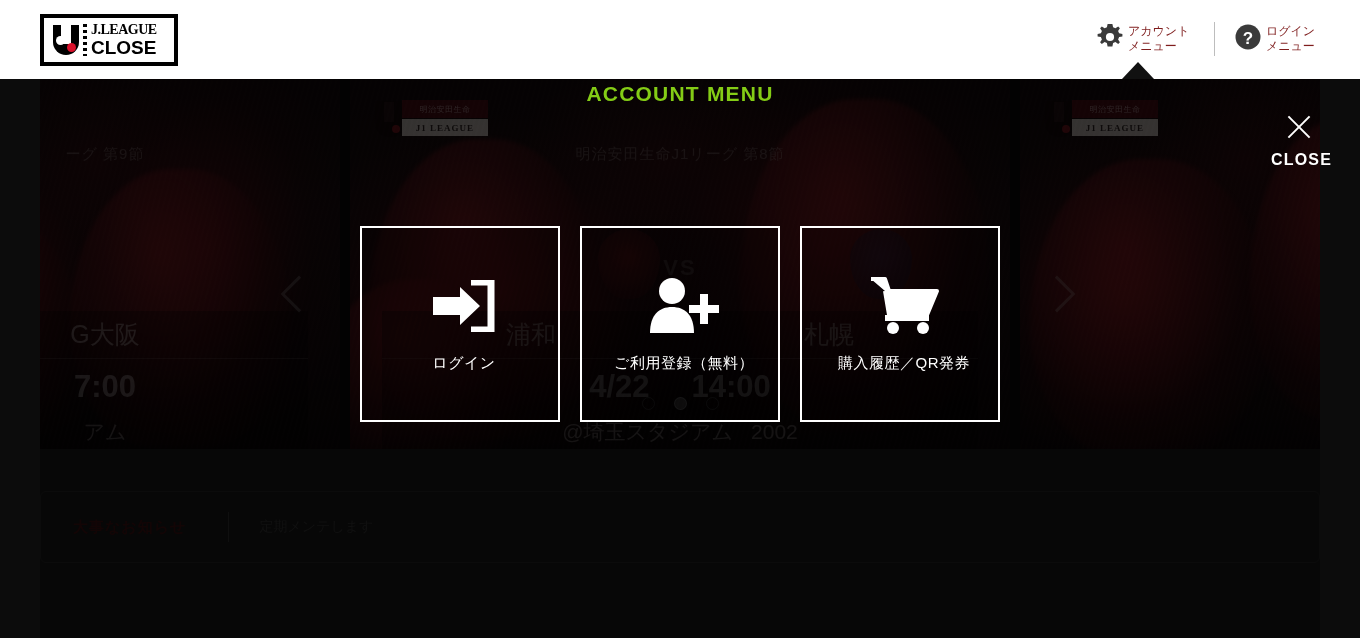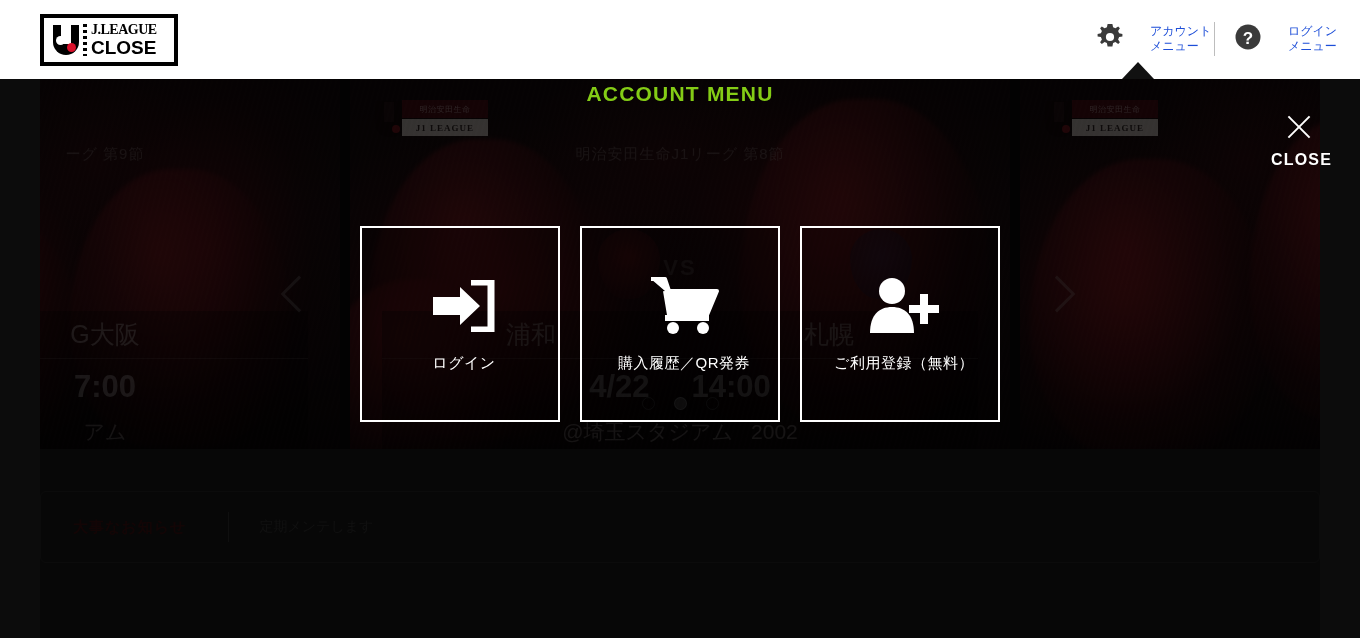--- a/index.html
+++ b/index.html
@@ -92,21 +92,21 @@
   .hdr-menu {
     position: absolute; top: 24px;
     display: flex; align-items: center;
     cursor: pointer;
   }
   .hdr-menu.account { left: 1097px; }
   .hdr-menu.support { left: 1235px; }
   .hdr-ico { flex: 0 0 auto; margin-right: 5px; }
   .hdr-label {
     font-size: 12px; line-height: 15px;
-    color: #1d4ed8; white-space: nowrap; margin-left: 22px;
+    color: #7f1d1d; white-space: nowrap;
   }
   .hdr-divider {
     position: absolute; left: 1214px; top: 22px;
     width: 1px; height: 34px;
     background: #bdbdbd;
   }
   .hdr-pointer {
     position: absolute; left: 1122px; top: 62px;
     width: 0; height: 0;
     border-left: 16px solid transparent;
@@ -496,38 +496,38 @@
         <path d="M0 17 H27 V7 L47 26 L27 45 V35 H0 Z" fill="#ffffff"></path>
         <path d="M38 2 H58 V50 H38" fill="none" stroke="#ffffff" stroke-width="7"></path>
       </svg>
     </div>
     <div class="card-label">ログイン</div>
   </div>
 
   <div class="card">
     <div class="card-ico">
       <svg width="70" height="58" viewBox="0 0 70 58" aria-hidden="true">
+        <circle cx="23" cy="14" r="13" fill="#ffffff"></circle>
+        <path d="M1 56 C1 38 10 30 23 30 C36 30 45 38 45 56 Z" fill="#ffffff"></path>
+        <path d="M50 28 H61 V17 H69 V28 H80 V36 H69 V47 H61 V36 H50 Z" fill="#ffffff" transform="translate(-10,0)"></path>
+      </svg>
+    </div>
+    <div class="card-label">ご利用登録（無料）</div>
+  </div>
+
+  <div class="card">
+    <div class="card-ico">
+      <svg width="70" height="58" viewBox="0 0 70 58" aria-hidden="true">
         <path d="M2 2 H16 L20 14 H68 L58 38 H20 L16 14" fill="#ffffff" stroke="#ffffff" stroke-width="4" stroke-linejoin="round"></path>
         <rect x="16" y="38" width="44" height="6" fill="#ffffff"></rect>
         <circle cx="24" cy="51" r="6" fill="#ffffff"></circle>
         <circle cx="54" cy="51" r="6" fill="#ffffff"></circle>
       </svg>
     </div>
     <div class="card-label">購入履歴／QR発券</div>
-  </div>
-
-  <div class="card">
-    <div class="card-ico">
-      <svg width="70" height="58" viewBox="0 0 70 58" aria-hidden="true">
-        <circle cx="23" cy="14" r="13" fill="#ffffff"></circle>
-        <path d="M1 56 C1 38 10 30 23 30 C36 30 45 38 45 56 Z" fill="#ffffff"></path>
-        <path d="M50 28 H61 V17 H69 V28 H80 V36 H69 V47 H61 V36 H50 Z" fill="#ffffff" transform="translate(-10,0)"></path>
-      </svg>
-    </div>
-    <div class="card-label">ご利用登録（無料）</div>
   </div>
 </div>
 
 <div class="header">
 
   <div class="logo">
     <div class="logo-inner">
       <span class="logo-j">
         <span class="logo-j-glyph"></span>
         <span class="logo-j-cut"></span>

